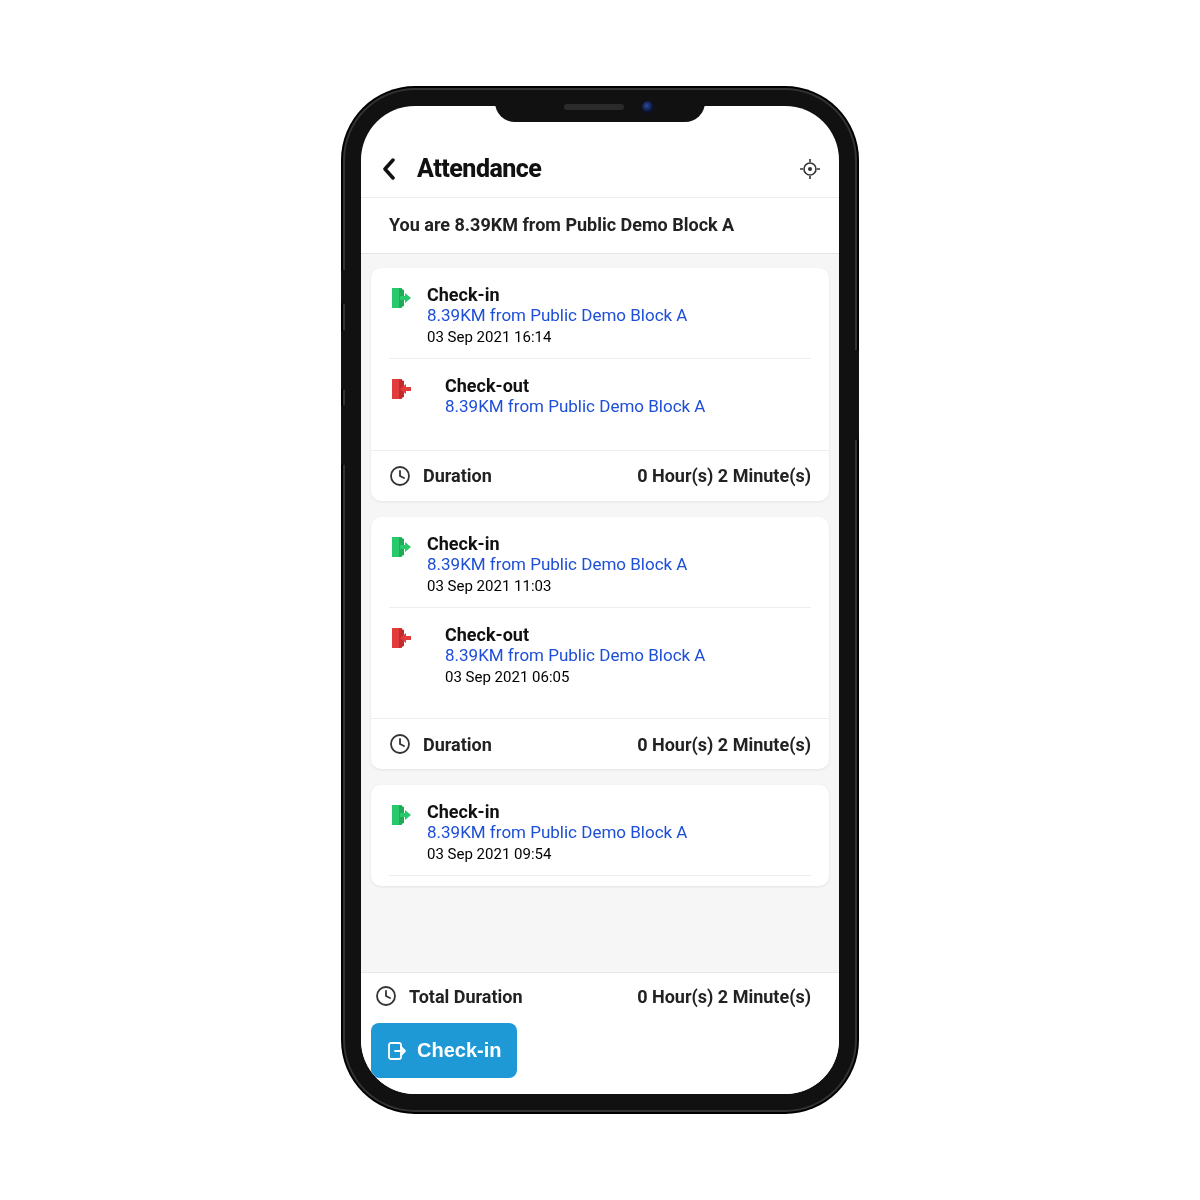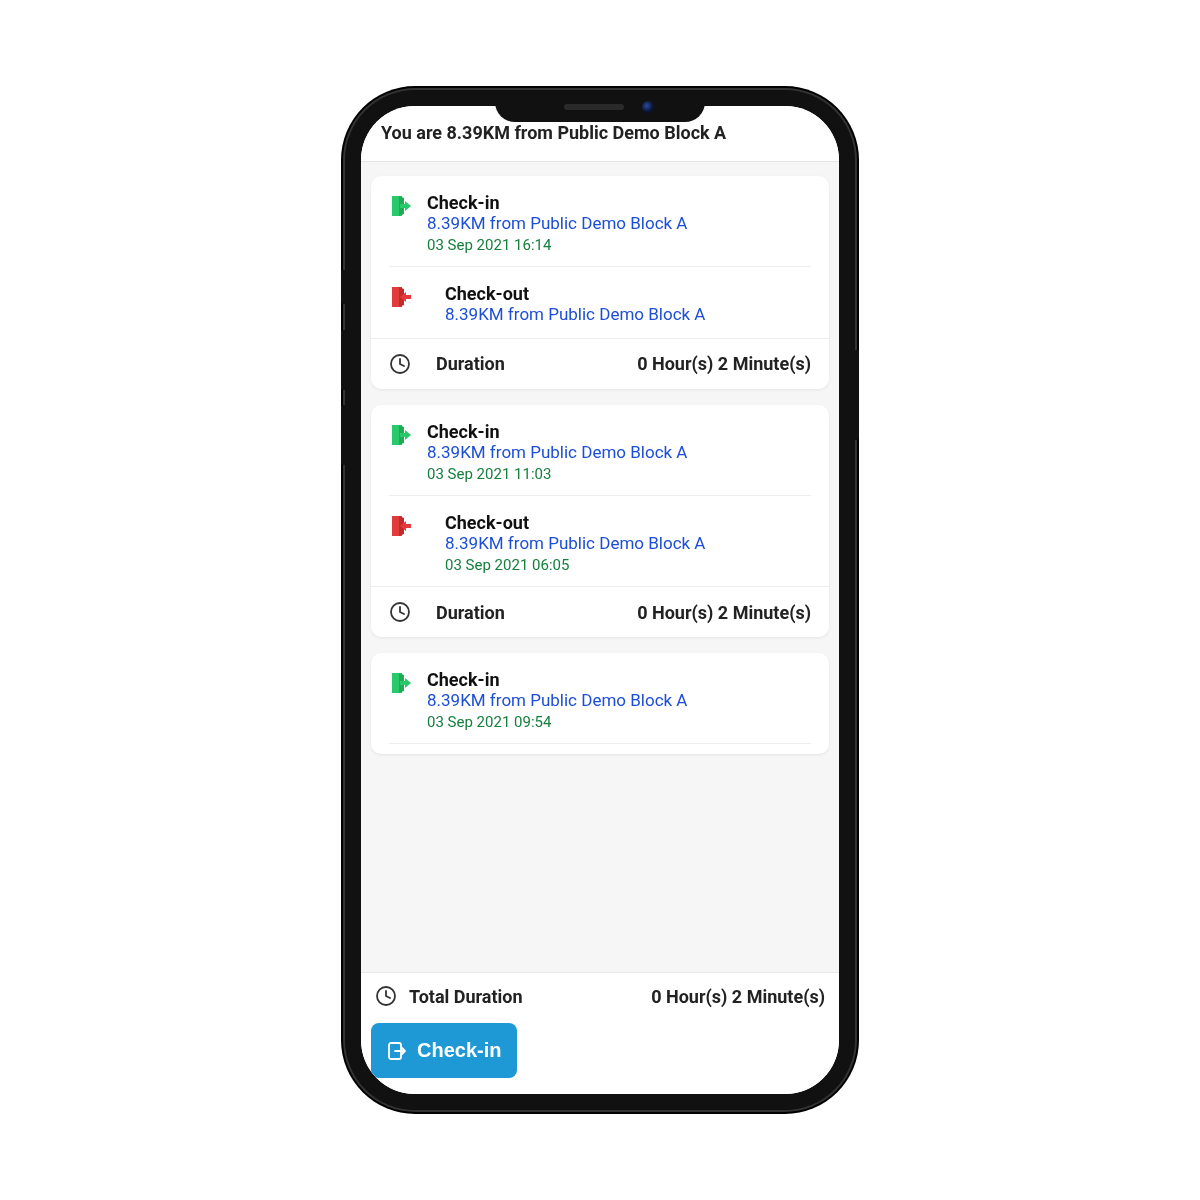--- a/index.html
+++ b/index.html
@@ -75,21 +75,21 @@
     padding: 48px 18px 14px 18px;
     display: flex;
     align-items: center;
     gap: 18px;
     border-bottom: 1px solid #eee;
   }
   .back-btn { width: 20px; height: 20px; display:flex;align-items:center;justify-content:center;}
   .title { font-size: 25px; font-weight: 800; letter-spacing: -0.5px; flex: 1; color:#111;}
   .locate-btn { width: 22px; height: 22px; display:flex;align-items:center;justify-content:center;}
   .subheader {
-    padding: 16px 16px 18px 20px;
+    padding: 16px 16px 18px 28px;
     font-size: 18px;
     font-weight: 700;
     color: #222;
     border-bottom: 1px solid #e5e5e5;
     background:#fff;
   }
   .scroll {
     flex: 1;
     overflow: hidden;
     background: #f6f6f6;
@@ -104,35 +104,36 @@
   .entry {
     display: flex;
     gap: 14px;
     padding: 16px 18px 12px 18px;
   }
   .entry + .entry { border-top: 1px solid #eee; margin: 0 18px; padding-left:0; padding-right:0;gap:32px;}
   .icon-box { width: 24px; flex-shrink: 0; padding-top: 2px; }
   .entry-body { flex: 1; }
   .entry-title { font-weight: 700; font-size: 18px; color: #111; }
   .entry-sub { color: #1d4ed8; font-size: 17px; line-height: 1.25; }
-  .entry-time { color: #15803d; font-size: 15px; margin-top: 2px; }
+  .entry-time { color: #000000; font-size: 15px; margin-top: 2px; }
   .duration-row {
     display: flex;
     align-items: center;
     padding: 14px 18px;
     border-top: 1px solid #eee;
-    gap: 25px;
+    gap: 12px;
+    margin-top: 20px;
   }
   .duration-label { font-weight: 700; font-size: 18px; color: #222; }
   .duration-value { margin-left: auto; font-weight: 700; font-size: 18px; color: #222; }
   .total-row {
     background: #fff;
     display: flex;
     align-items: center;
-    padding: 12px 14px 10px 14px;
+    padding: 12px 28px 10px 14px;
     gap: 12px;
     border-top: 1px solid #e8e8e8;
   }
   .total-label { font-weight: 700; font-size: 18px; color: #222; }
   .total-value { margin-left: auto; font-weight: 700; font-size: 18px; color: #222; text-align:right;}
   .checkin-btn {
     margin: 6px 10px 16px 10px;
     background: #1f98d6;
     color: #fff;
     font-weight: 700;
@@ -154,20 +155,38 @@
 <div class="phone">
   <div class="speaker"></div>
   <div class="camera"></div>
   <div class="side-btn side-left1"></div>
   <div class="side-btn side-left2"></div>
   <div class="side-btn side-left3"></div>
   <div class="side-btn side-right"></div>
 
   <div class="screen">
 
+    <div class="header">
+      <div class="back-btn">
+        <svg width="14" height="22" viewBox="0 0 14 22">
+          <polyline points="11,2 3,11 11,20" fill="none" stroke="#111" stroke-width="3.5" stroke-linecap="round" stroke-linejoin="round"></polyline>
+        </svg>
+      </div>
+      <div class="title">Attendance</div>
+      <div class="locate-btn">
+        <svg width="20" height="20" viewBox="0 0 20 20">
+          <circle cx="10" cy="10" r="6" fill="none" stroke="#333" stroke-width="1.6"></circle>
+          <circle cx="10" cy="10" r="2" fill="#333"></circle>
+          <line x1="10" y1="0" x2="10" y2="3" stroke="#333" stroke-width="1.6"></line>
+          <line x1="10" y1="17" x2="10" y2="20" stroke="#333" stroke-width="1.6"></line>
+          <line x1="0" y1="10" x2="3" y2="10" stroke="#333" stroke-width="1.6"></line>
+          <line x1="17" y1="10" x2="20" y2="10" stroke="#333" stroke-width="1.6"></line>
+        </svg>
+      </div>
+    </div>
 
     <div class="subheader">You are 8.39KM from Public Demo Block A</div>
 
     <div class="scroll">
 
       <div class="card">
         <div class="entry">
           <div class="icon-box">
             <svg width="22" height="24" viewBox="0 0 22 24">
                 <path d="M3 2 h10 v20 h-10 z" fill="#27c96a"></path>

